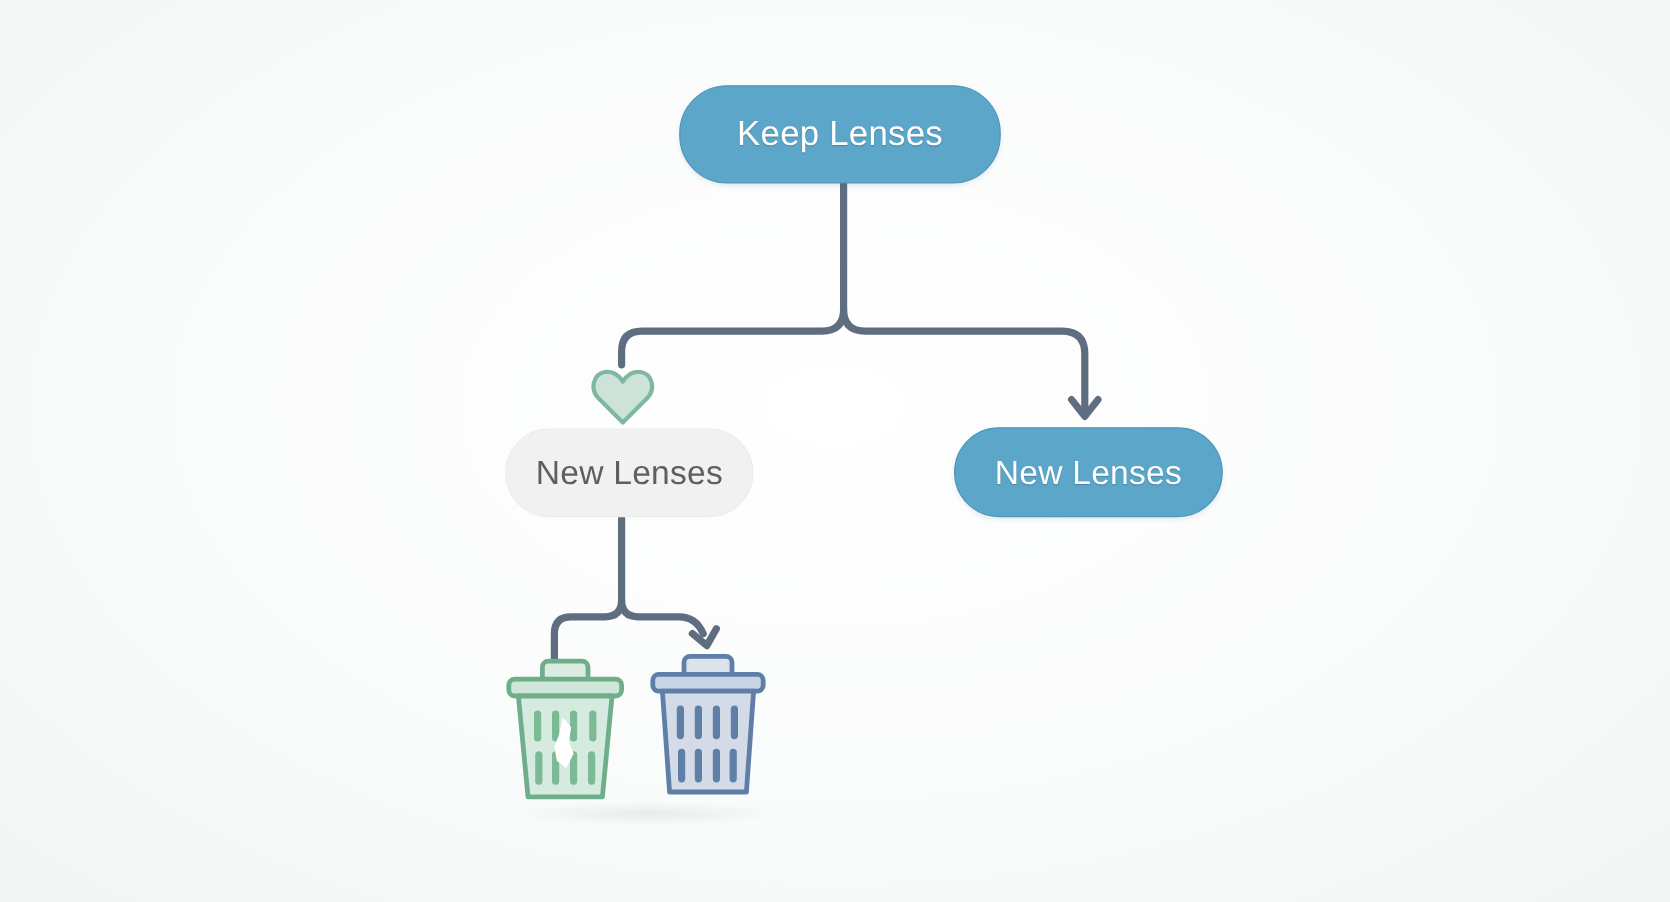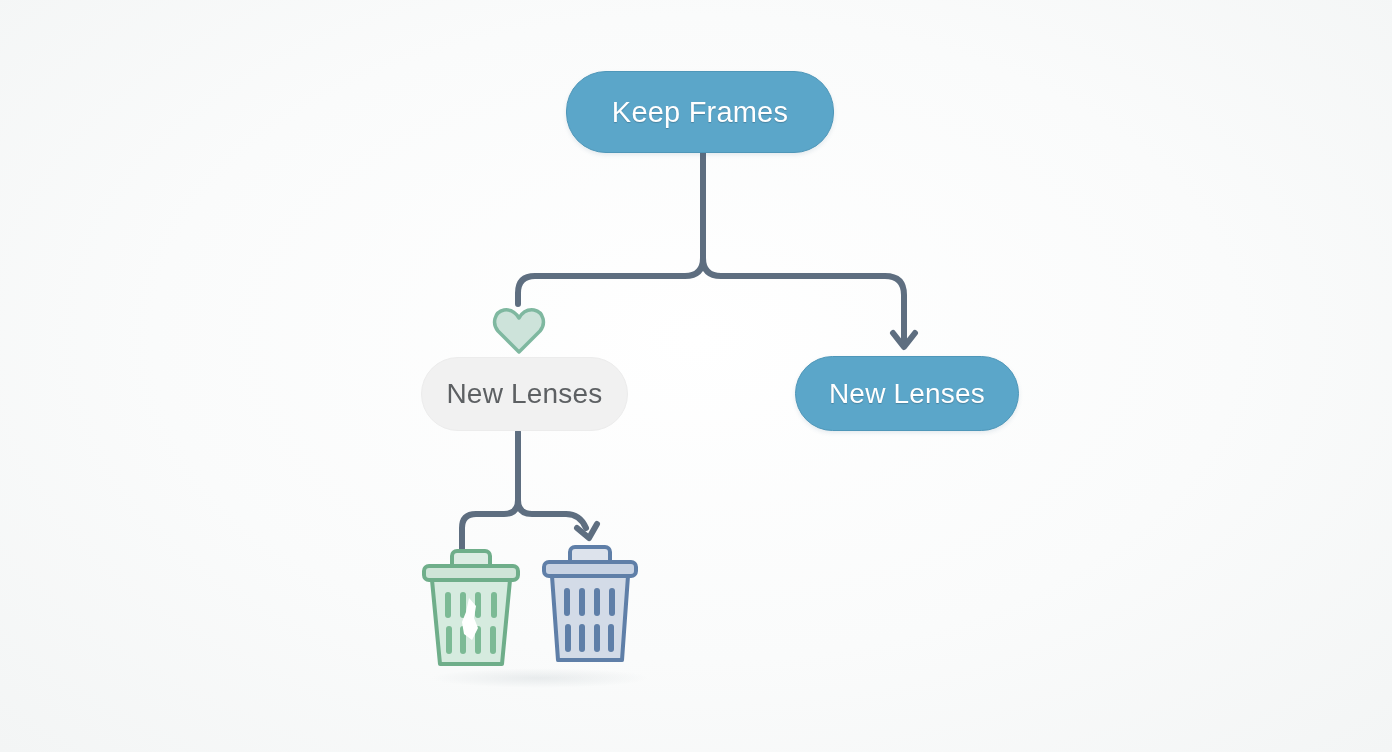--- a/index.html
+++ b/index.html
@@ -71,21 +71,21 @@
 
     <path d="M703 152 L703 258 Q703 276 685 276 L535 276 Q518 276 518 293 L518 304" fill="none" stroke="#5e6e80" stroke-width="6" stroke-linecap="round"></path>
     <path d="M703 258 Q703 276 721 276 L885 276 Q904 276 904 295 L904 342" fill="none" stroke="#5e6e80" stroke-width="6" stroke-linecap="round"></path>
     <path d="M893 333 L904 347 L915 333" fill="none" stroke="#5e6e80" stroke-width="6" stroke-linecap="round" stroke-linejoin="round"></path>
 
     <path d="M518 432 L518 500 Q518 514 504 514 L476 514 Q462 514 462 528 L462 550" fill="none" stroke="#5e6e80" stroke-width="6" stroke-linecap="round"></path>
     <path d="M518 500 Q518 514 532 514 L566 514 Q580 514 586 528" fill="none" stroke="#5e6e80" stroke-width="6" stroke-linecap="round"></path>
     <path d="M577 528 L589 538 L597 524" fill="none" stroke="#5e6e80" stroke-width="6" stroke-linecap="round" stroke-linejoin="round"></path>
   </svg>
 
-  <div class="node primary" id="node-keep-frames">Keep Frames</div>
+  <div class="node primary" id="node-keep-frames">Keep Lenses</div>
 
   <div class="icon-wrap" id="heart">
     <svg width="54" height="50" viewBox="0 0 54 50">
       <path d="M27 46 L6 25 C0 18 2 6 12 4 C19 3 24 7 27 12 C30 7 35 3 42 4 C52 6 54 18 48 25 Z" fill="#cde3da" stroke="#7fb8a0" stroke-width="3.5" stroke-linejoin="round"></path>
     </svg>
   </div>
 
   <div class="node muted" id="node-new-lenses-left">New Lenses</div>
 
   <div class="node primary" id="node-new-lenses-right">New Lenses</div>

